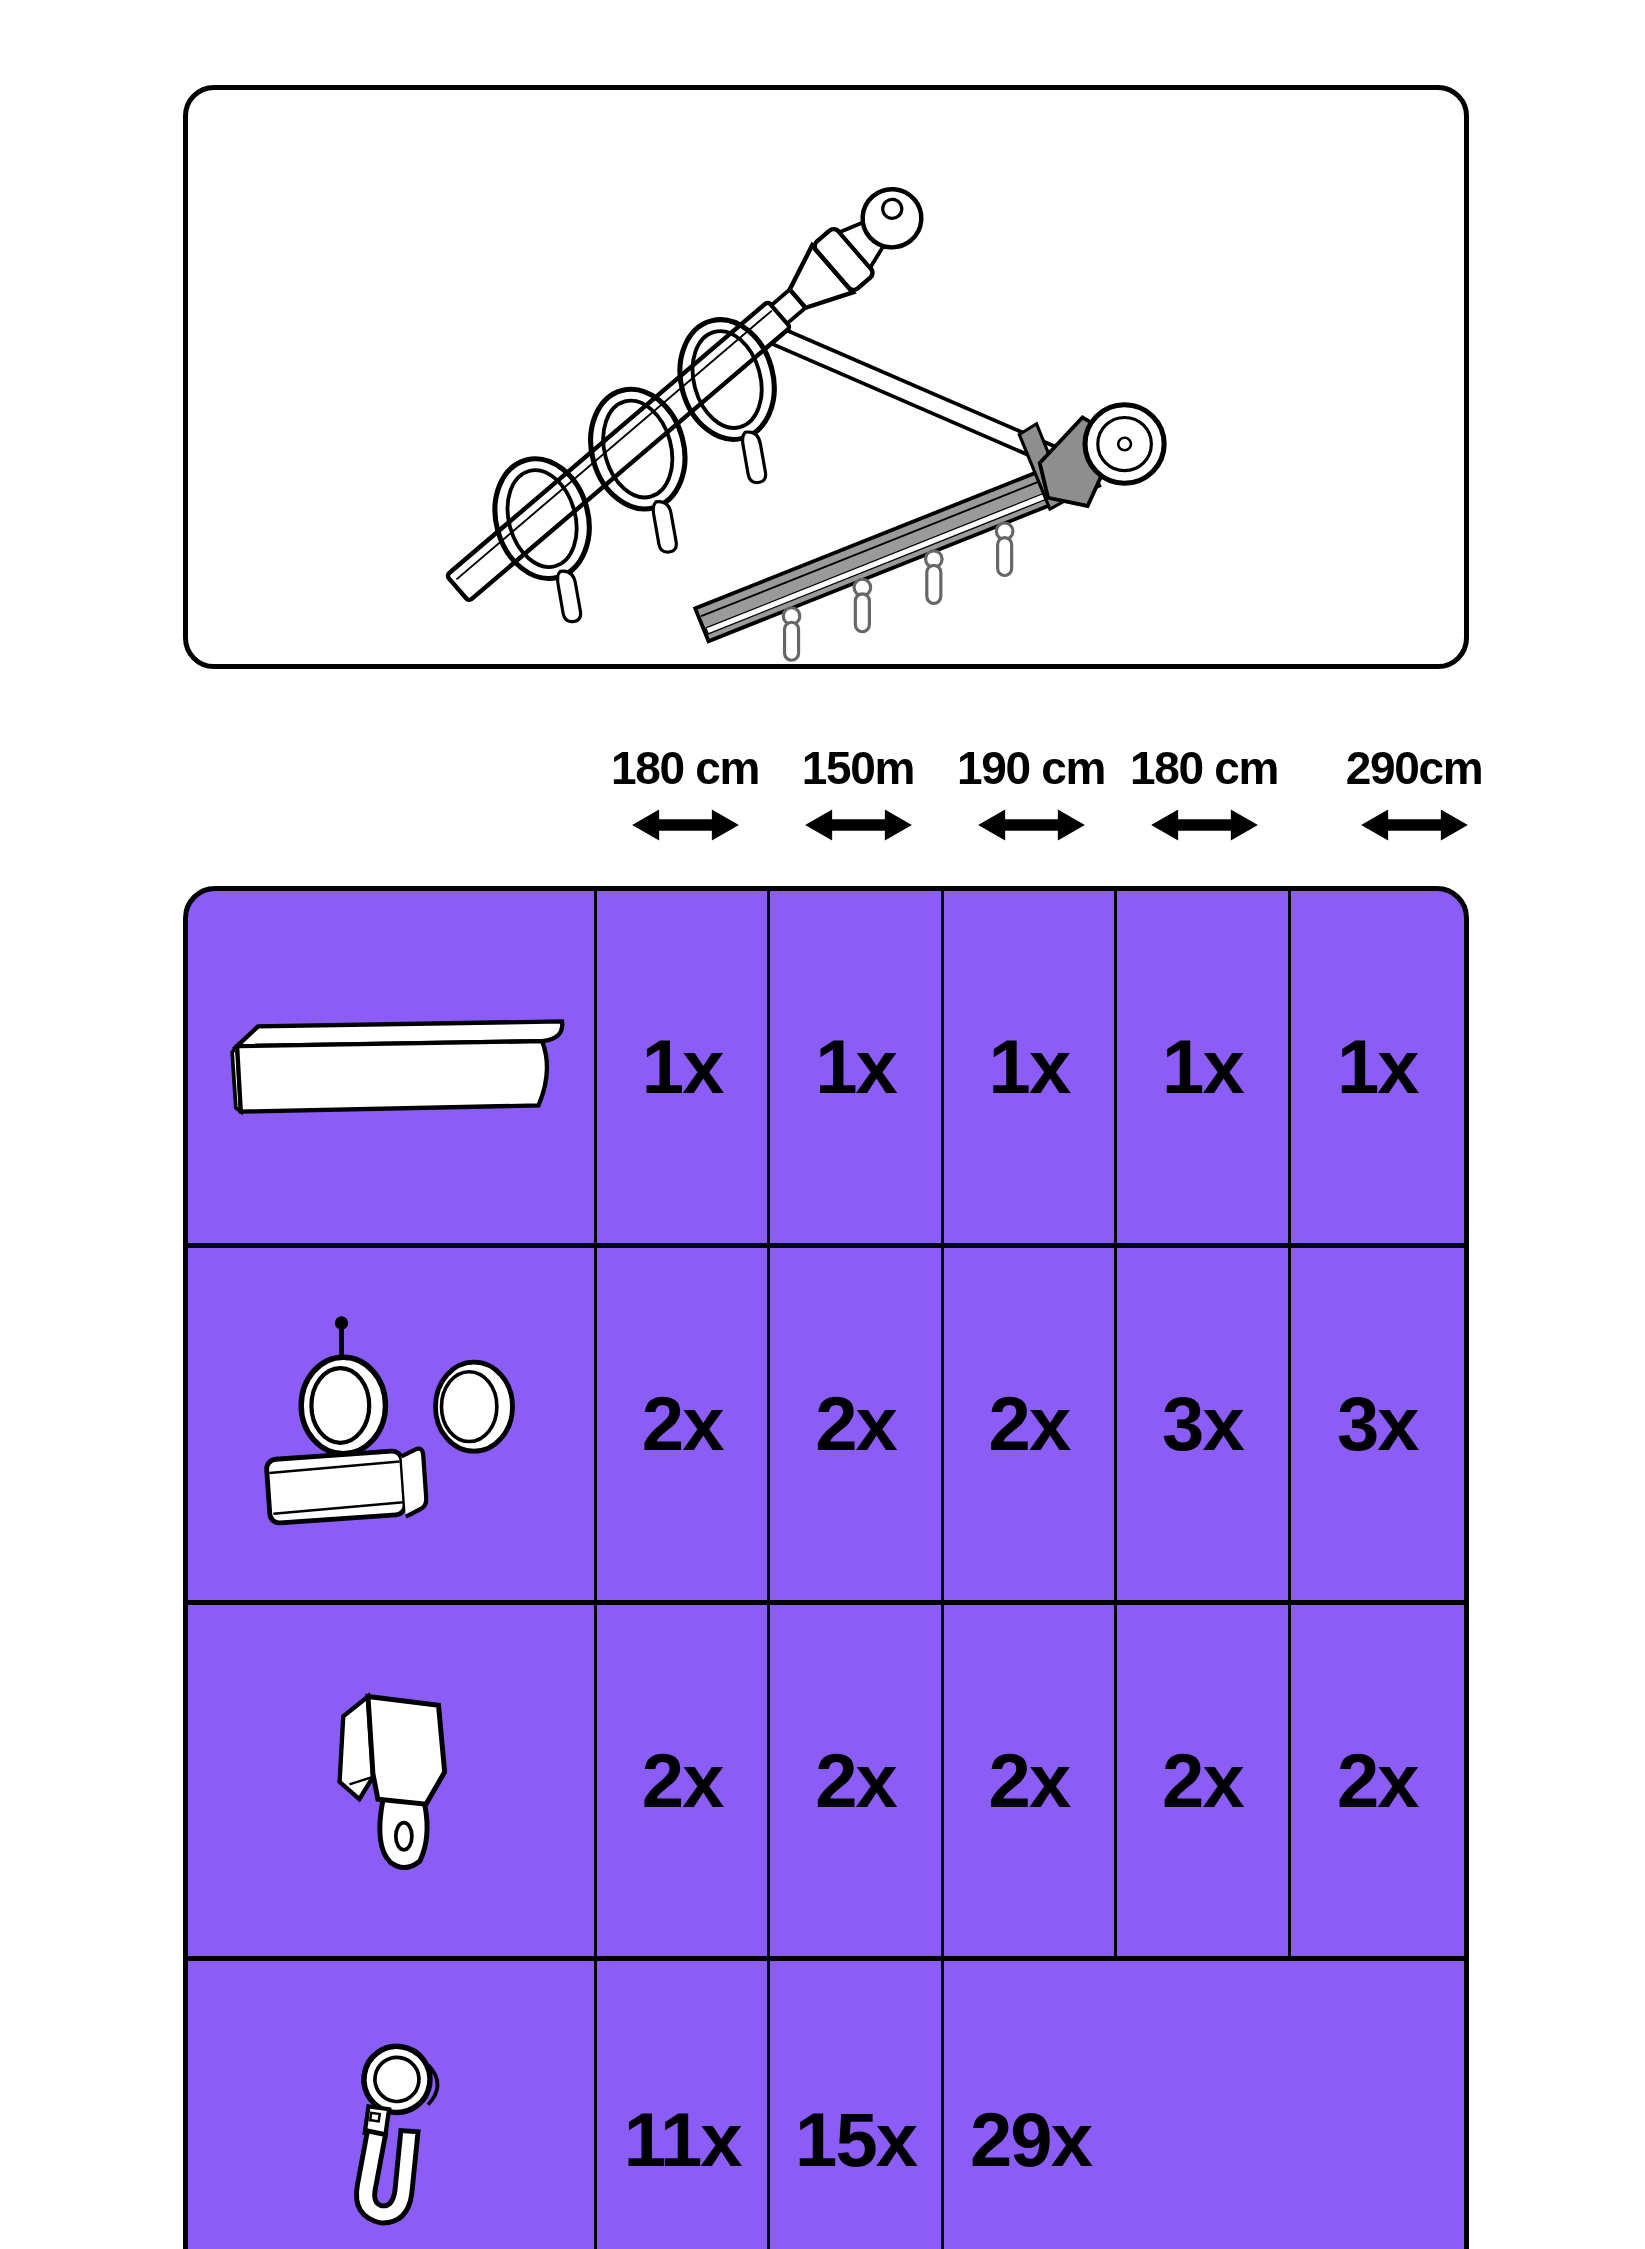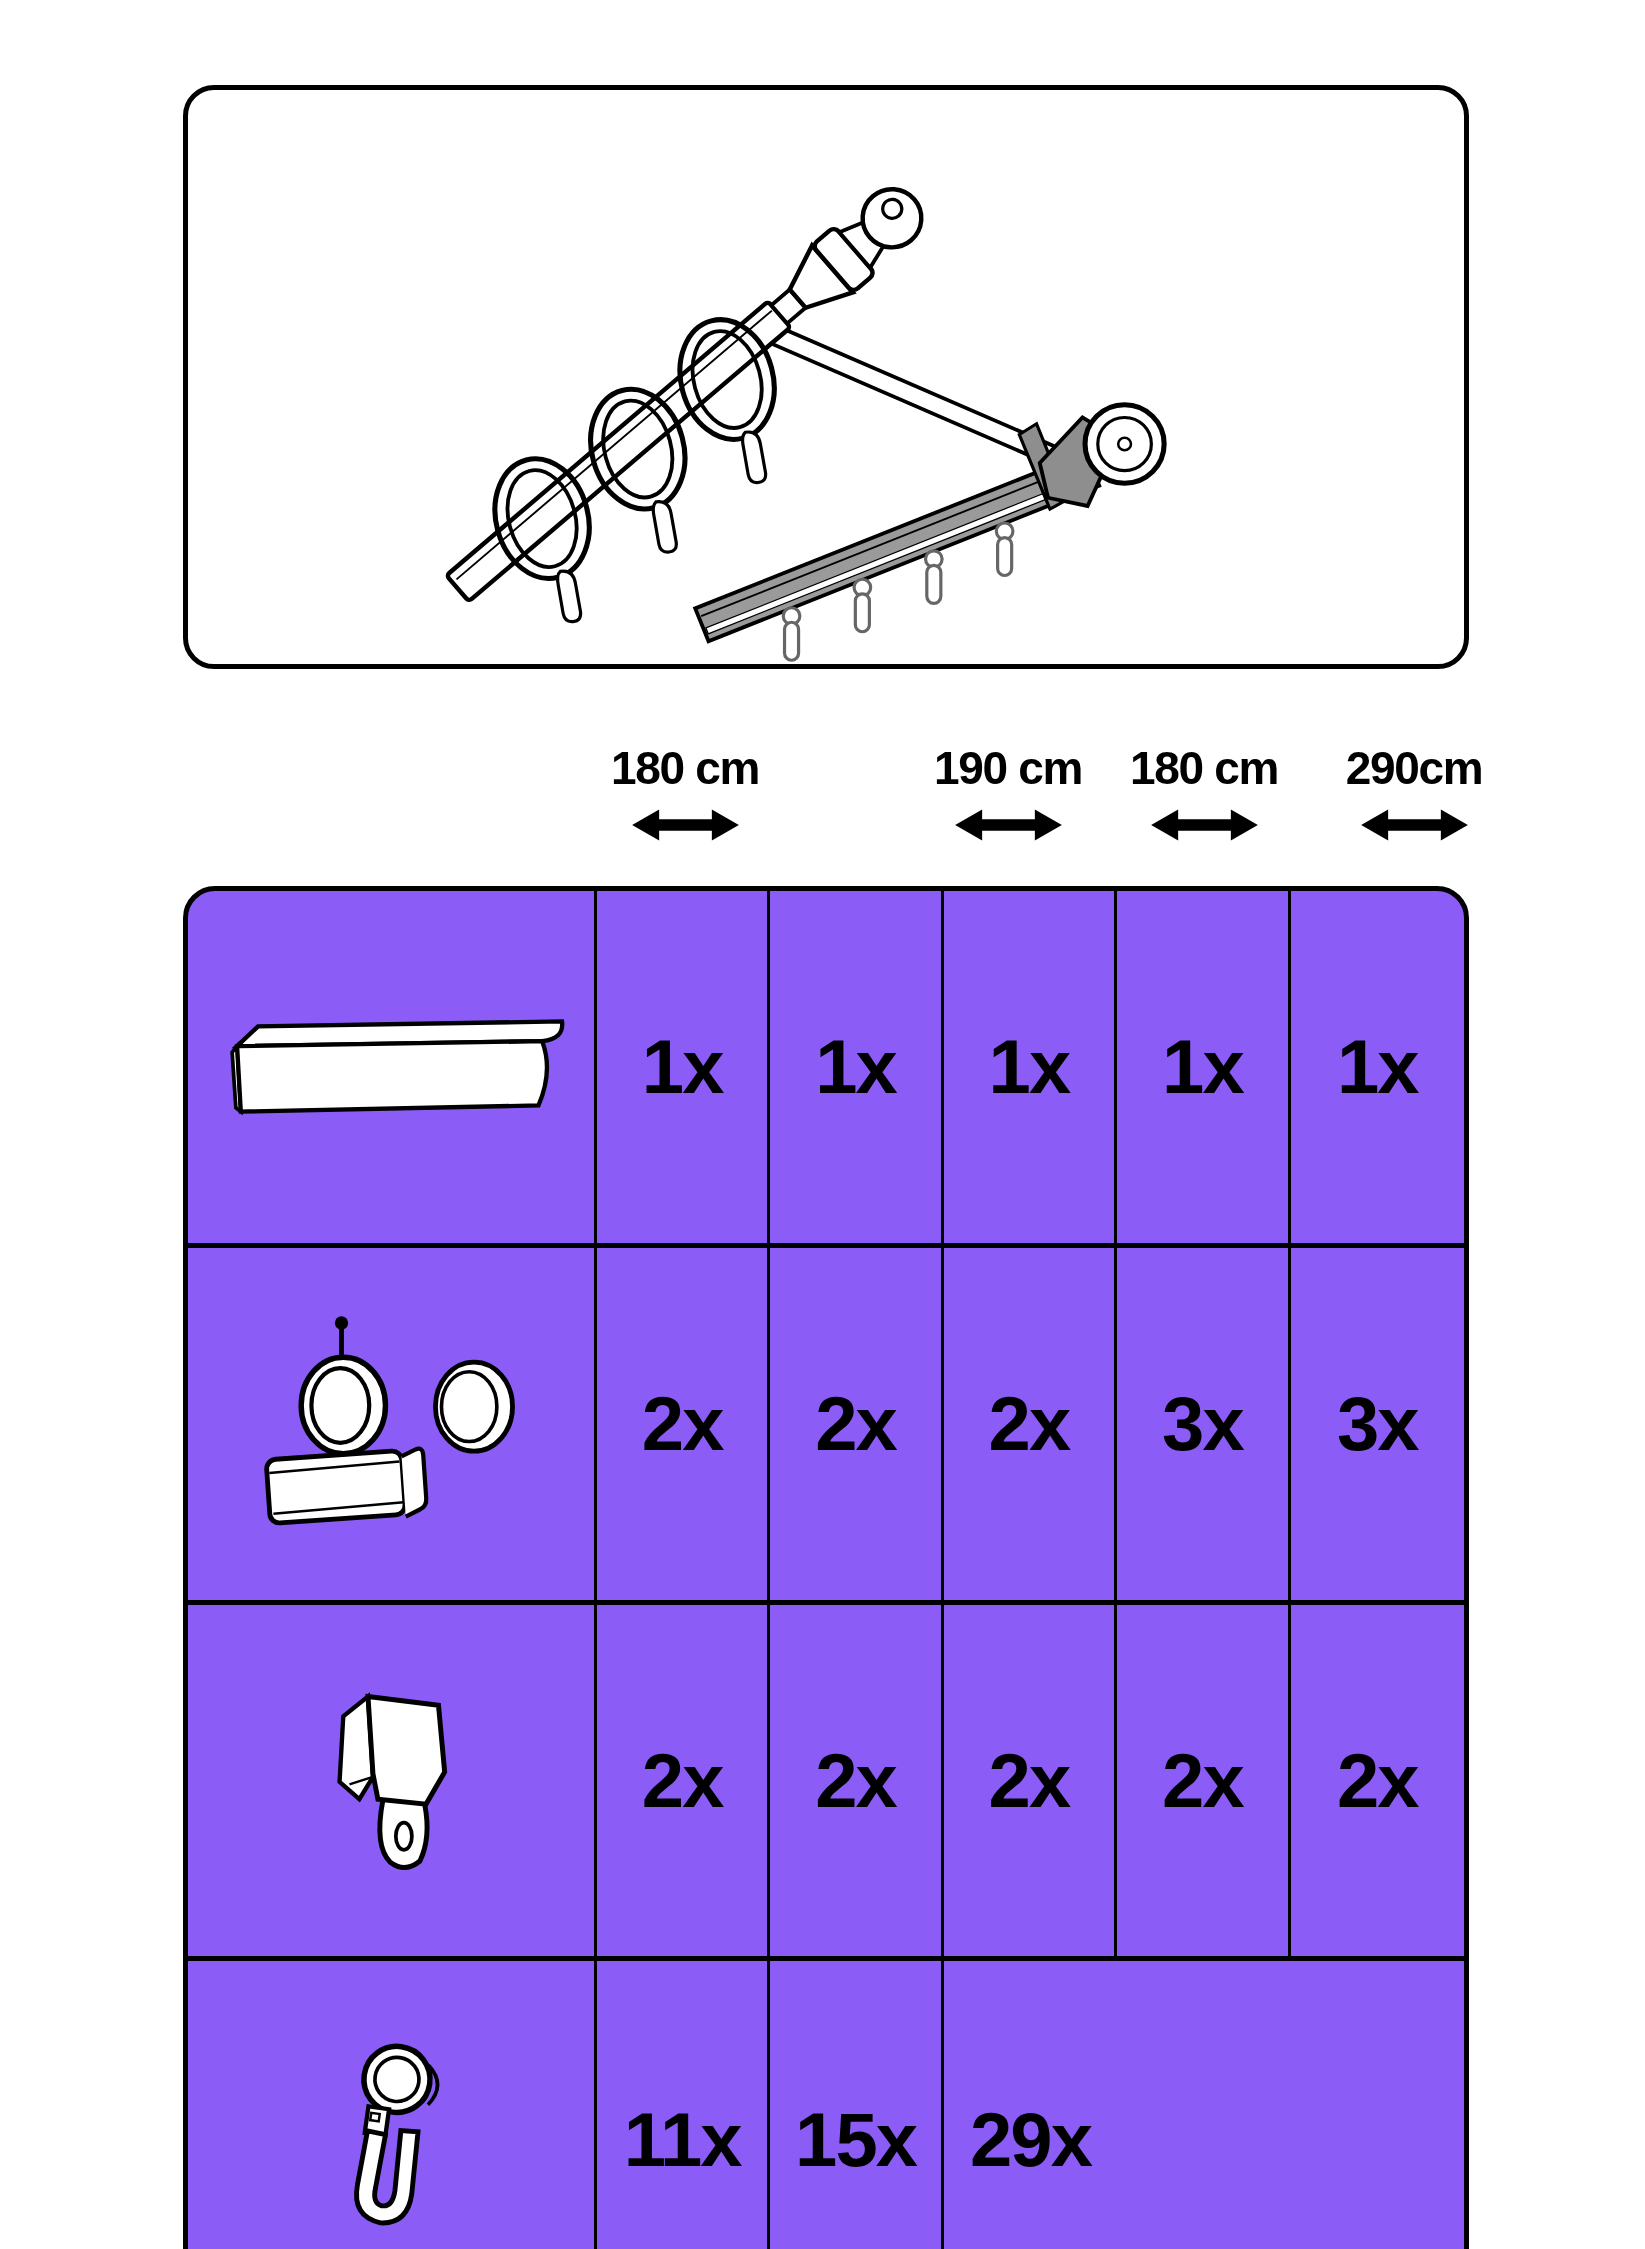--- a/index.html
+++ b/index.html
@@ -105,21 +105,27 @@
       </g>
     </svg>
   </div>
 
   <div class="size-col" style="left:595px;">
     <div class="size-label">180 cm</div>
     <svg width="107" height="36" viewBox="0 0 166 56">
         <polygon points="0,28 42,4 42,19 124,19 124,4 166,28 124,52 124,37 42,37 42,52" fill="#000"></polygon>
       </svg>
   </div>
-  <div class="size-col" style="left:918px;">
+  <div class="size-col" style="left:768px;">
+    <div class="size-label">150m</div>
+    <svg width="107" height="36" viewBox="0 0 166 56">
+        <polygon points="0,28 42,4 42,19 124,19 124,4 166,28 124,52 124,37 42,37 42,52" fill="#000"></polygon>
+      </svg>
+  </div>
+  <div class="size-col" style="left:941px;">
     <div class="size-label">190 cm</div>
     <svg width="107" height="36" viewBox="0 0 166 56">
         <polygon points="0,28 42,4 42,19 124,19 124,4 166,28 124,52 124,37 42,37 42,52" fill="#000"></polygon>
       </svg>
   </div>
   <div class="size-col" style="left:1114px;">
     <div class="size-label">180 cm</div>
     <svg width="107" height="36" viewBox="0 0 166 56">
         <polygon points="0,28 42,4 42,19 124,19 124,4 166,28 124,52 124,37 42,37 42,52" fill="#000"></polygon>
       </svg>

